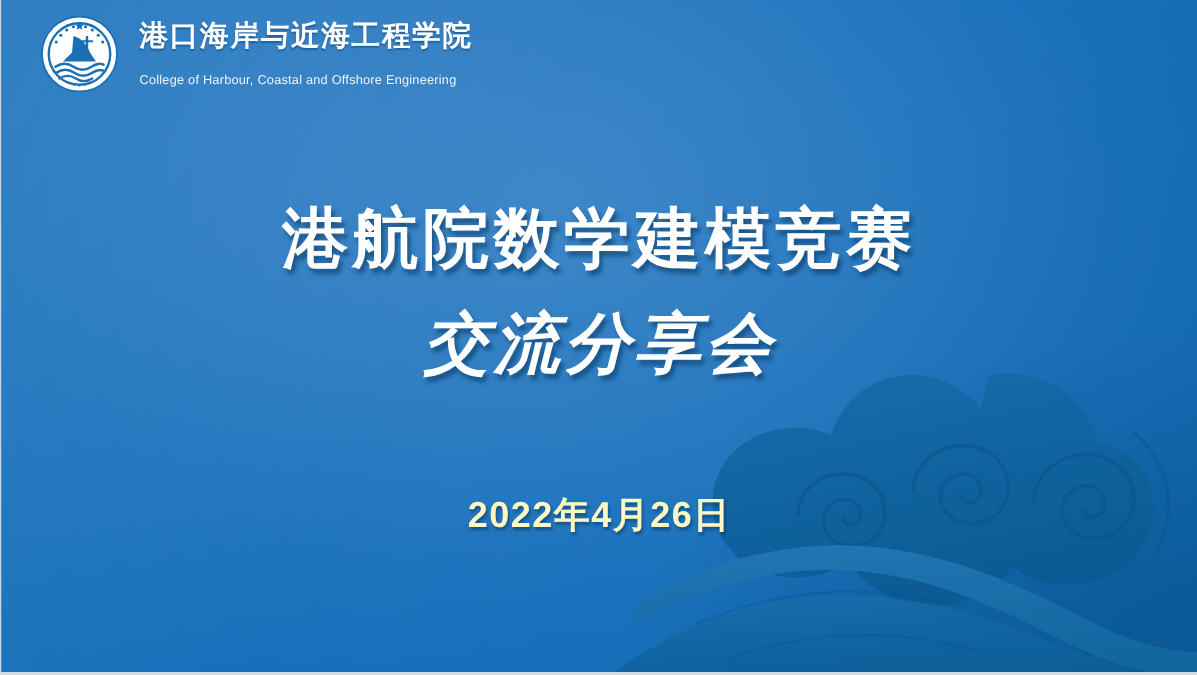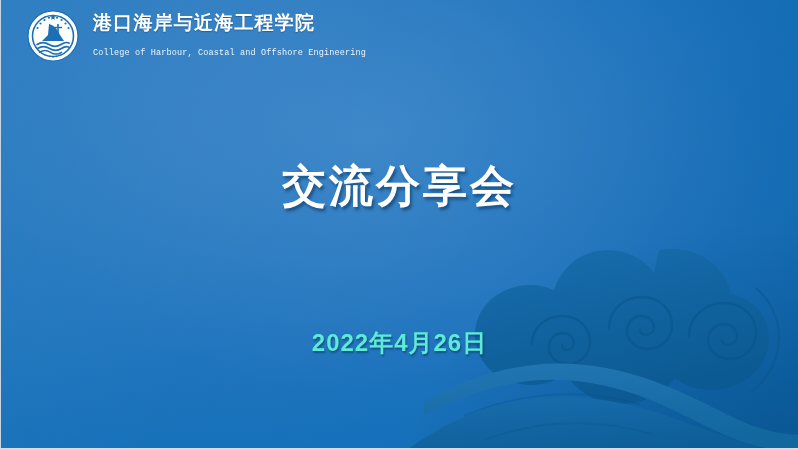--- a/index.html
+++ b/index.html
@@ -52,21 +52,20 @@
   .logo-mark {
     width: 52px;
     height: 52px;
     flex: 0 0 52px;
     margin-right: 14px;
   }
   .logo-text {
     display: flex;
     flex-direction: column;
     justify-content: center;
-    font-family: Liberation Mono, monospace;
   }
   .logo-cn {
     color: #ffffff;
     font-size: 19px;
     font-weight: bold;
     letter-spacing: 1.2px;
     line-height: 1.15;
     white-space: nowrap;
     text-shadow: 0 1px 1px rgba(0,40,80,0.35);
   }
@@ -101,28 +100,29 @@
     color: #ffffff;
     font-size: 44px;
     font-weight: bold;
     letter-spacing: 3px;
     line-height: 1.0;
     text-shadow: 2px 3px 3px rgba(3,48,88,0.55);
     white-space: nowrap;
   }
   .title-line.second {
     margin-top: 26px;
+    font-style: italic;
   }
   .subtitle-date {
     position: absolute;
     left: 0;
     top: 327px;
     width: 100%;
     text-align: center;
-    color: #5eead4;
+    color: #fef9c3;
     font-size: 24px;
     font-weight: bold;
     letter-spacing: 1px;
     text-shadow: 1px 2px 2px rgba(3,48,88,0.5);
     white-space: nowrap;
   }
 </style>
 </head>
 <body>
 
@@ -259,18 +259,19 @@
       </svg>
     </div>
 
     <div class="logo-text">
       <div class="logo-cn">港口海岸与近海工程学院</div>
       <div class="logo-en">College of Harbour, Coastal and Offshore Engineering</div>
     </div>
   </div>
 
   <div class="title-block">
+    <div class="title-line">港航院数学建模竞赛</div>
     <div class="title-line second">交流分享会</div>
   </div>
 
   <div class="subtitle-date">2022年4月26日</div>
 
 </div>
 
 </body></html>

